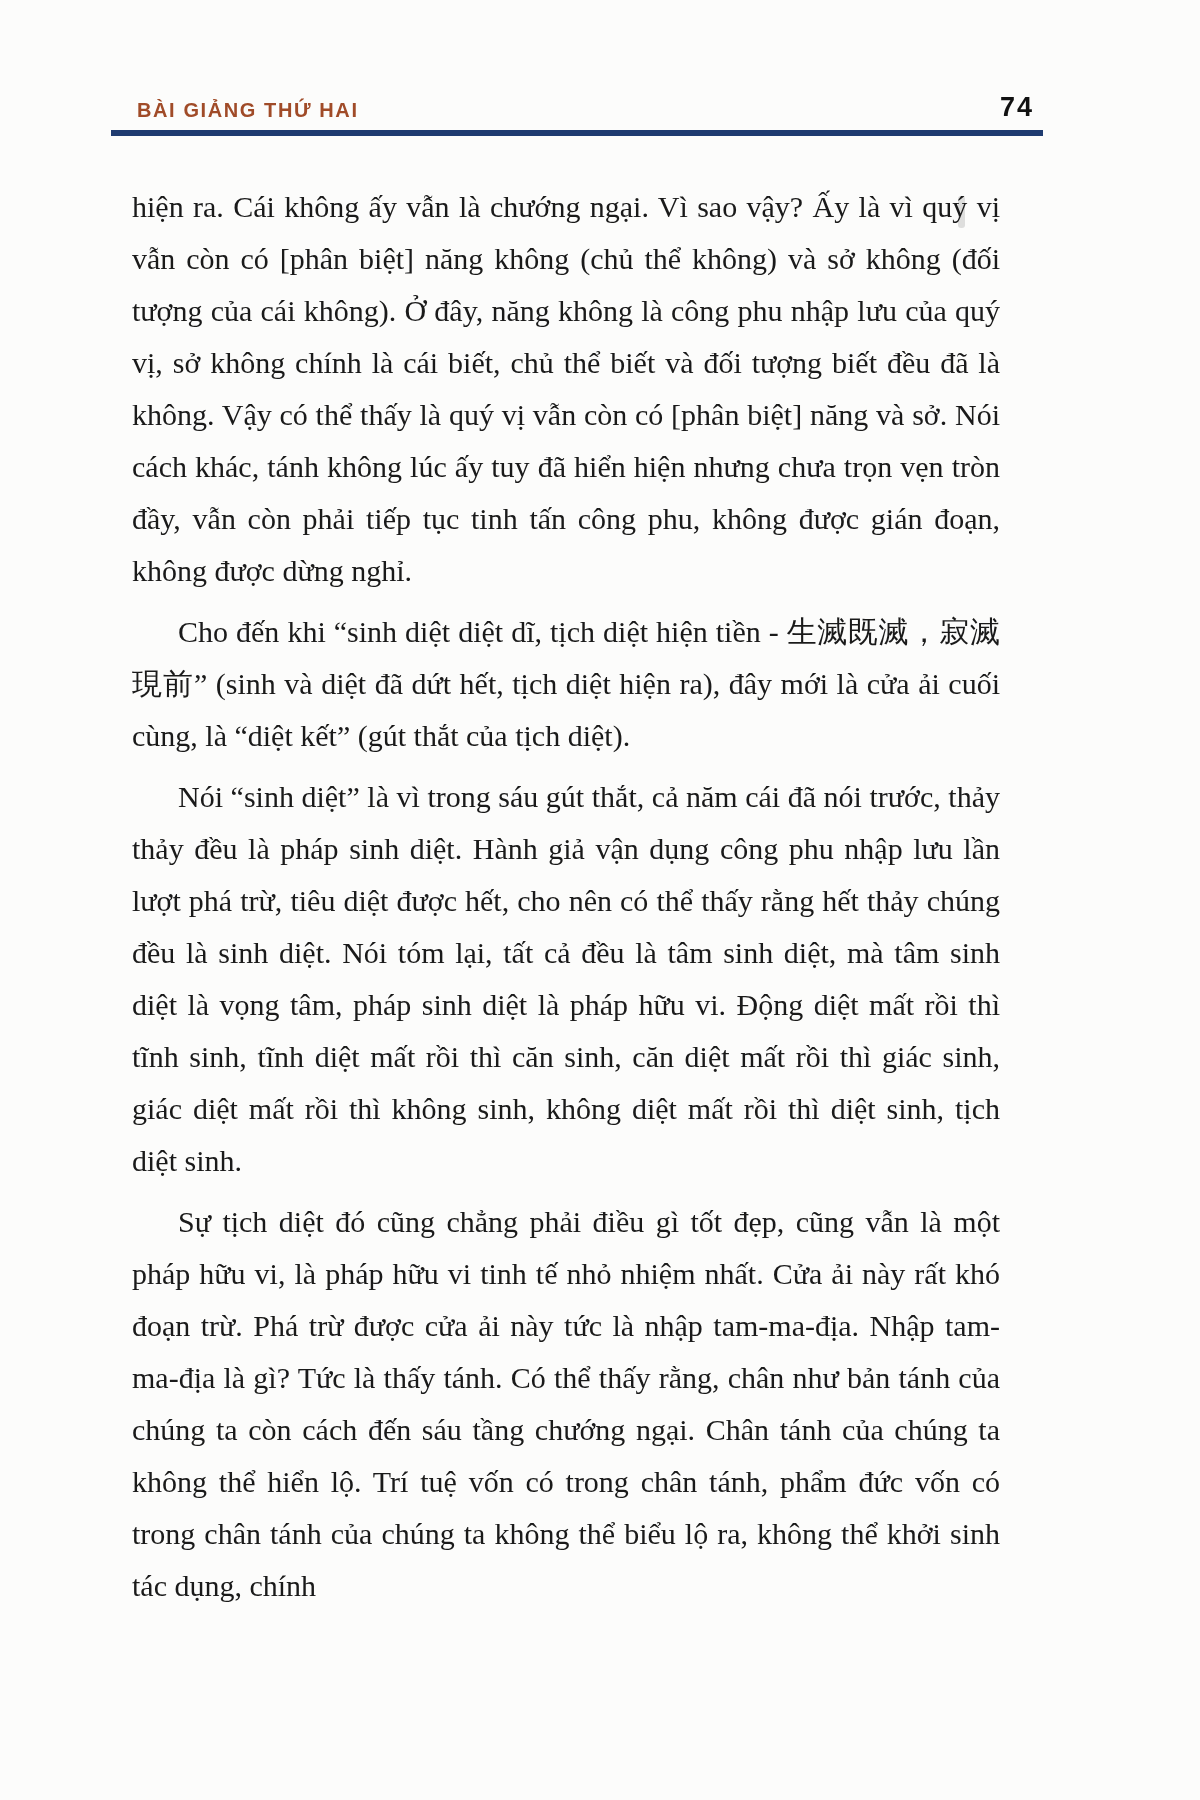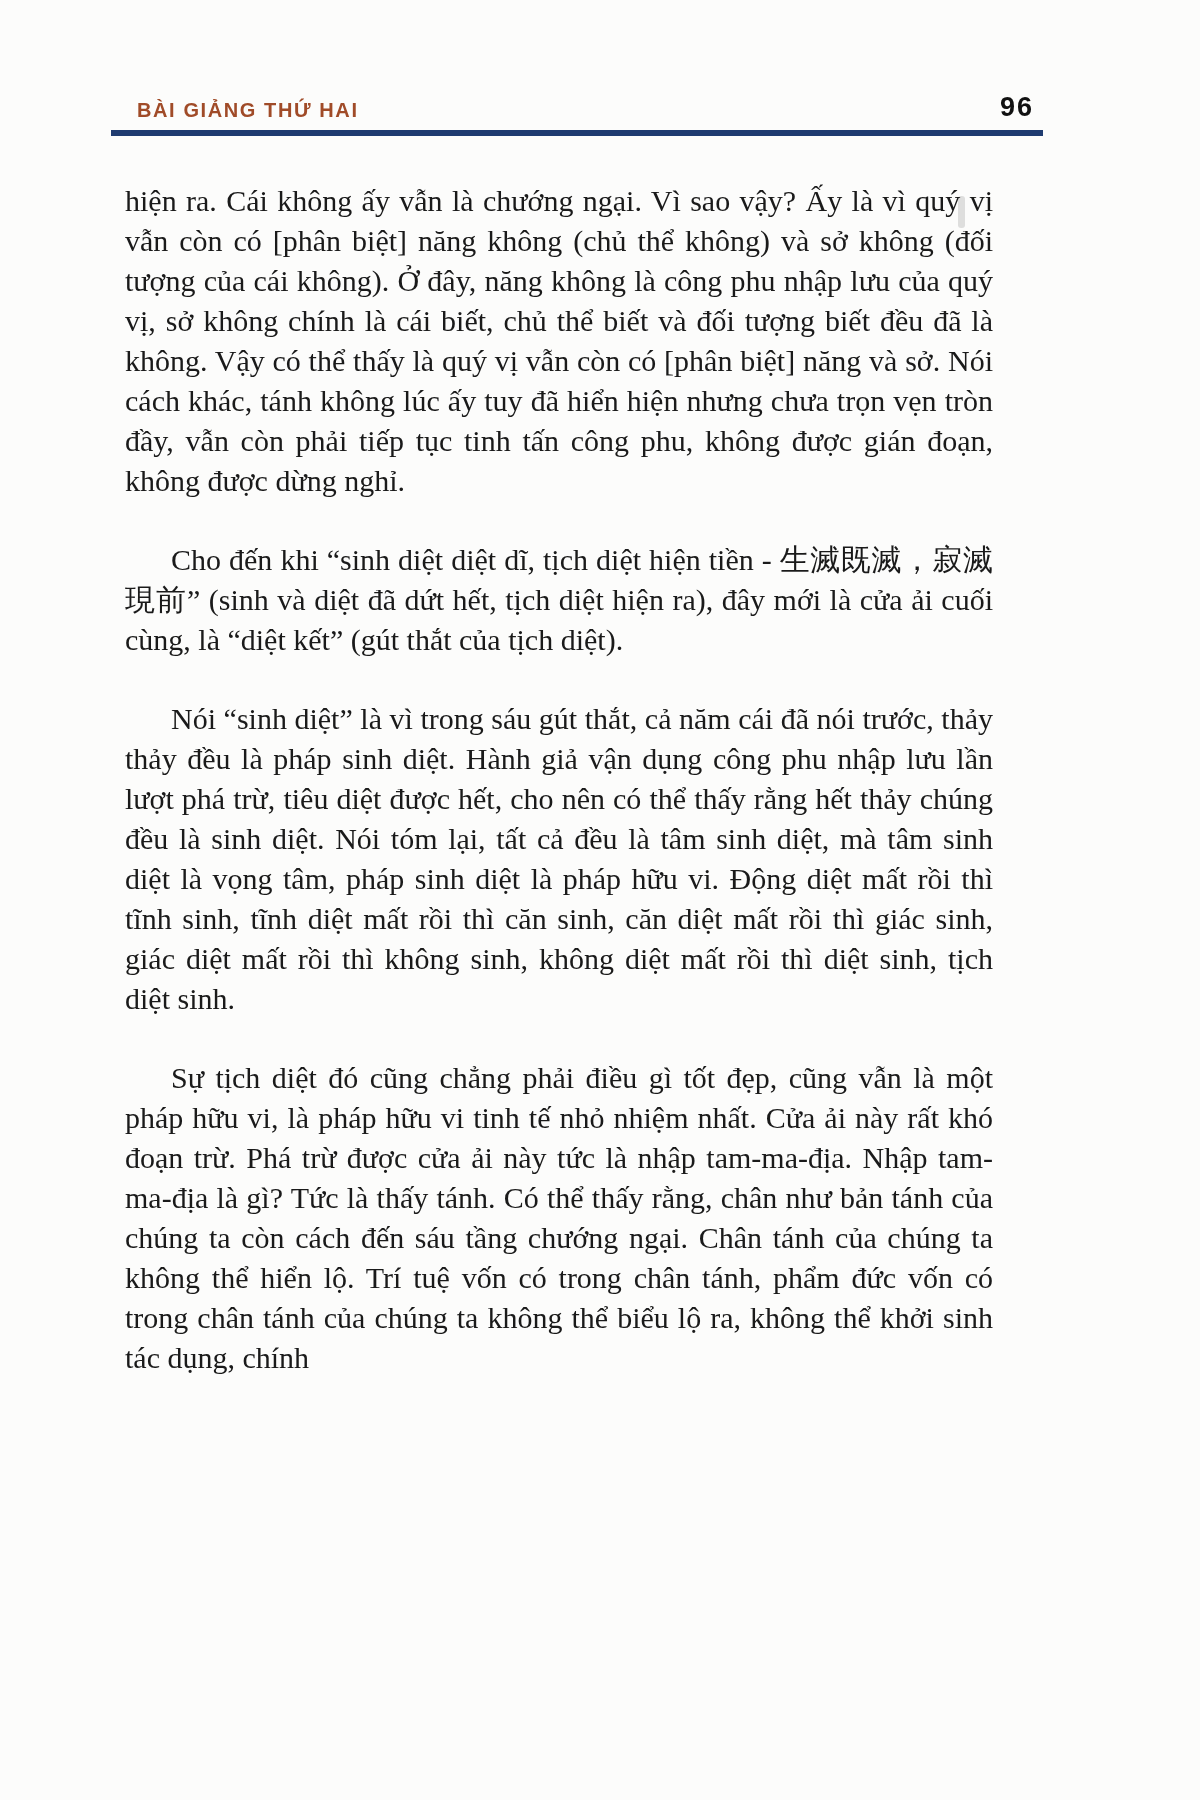--- a/index.html
+++ b/index.html
@@ -47,34 +47,34 @@
     position: absolute;
     left: 111px;
     top: 130px;
     width: 932px;
     height: 6px;
     background: #1f3b70;
   }
   
   .text-block {
     position: absolute;
-    left: 125px;
+    left: 132px;
     top: 181px;
     width: 868px;
     font-size: 30px;
-    line-height: 40px;
+    line-height: 52px;
     color: #1a1a1a;
   }
   .text-block p {
     margin: 0;
     text-align: justify;
     text-justify: inter-word;
   }
   .text-block p + p {
-    margin-top: 39px;
+    margin-top: 9px;
   }
   .text-block p.indented {
     text-indent: 46px;
   }
   
   .scan-artifact {
     position: absolute;
     left: 958px;
     top: 196px;
     width: 7px;
@@ -83,21 +83,21 @@
     border-radius: 3px;
   }
 </style>
 </head>
 <body>
 
 <div class="page">
 
   <div class="running-header">
     <span class="header-title">BÀI GIẢNG THỨ HAI</span>
-    <span class="page-number">96</span>
+    <span class="page-number">74</span>
     <div class="header-rule"></div>
   </div>
 
   <div class="scan-artifact"></div>
 
   <div class="text-block">
     <p>hiện ra. Cái không ấy vẫn là chướng ngại. Vì sao vậy? Ấy là vì quý vị vẫn còn có [phân biệt] năng không (chủ thể không) và sở không (đối tượng của cái không). Ở đây, năng không là công phu nhập lưu của quý vị, sở không chính là cái biết, chủ thể biết và đối tượng biết đều đã là không. Vậy có thể thấy là quý vị vẫn còn có [phân biệt] năng và sở. Nói cách khác, tánh không lúc ấy tuy đã hiển hiện nhưng chưa trọn vẹn tròn đầy, vẫn còn phải tiếp tục tinh tấn công phu, không được gián đoạn, không được dừng nghỉ.</p>
     <p class="indented">Cho đến khi “sinh diệt diệt dĩ, tịch diệt hiện tiền - 生滅既滅，寂滅現前” (sinh và diệt đã dứt hết, tịch diệt hiện ra), đây mới là cửa ải cuối cùng, là “diệt kết” (gút thắt của tịch diệt).</p>
     <p class="indented">Nói “sinh diệt” là vì trong sáu gút thắt, cả năm cái đã nói trước, thảy thảy đều là pháp sinh diệt. Hành giả vận dụng công phu nhập lưu lần lượt phá trừ, tiêu diệt được hết, cho nên có thể thấy rằng hết thảy chúng đều là sinh diệt. Nói tóm lại, tất cả đều là tâm sinh diệt, mà tâm sinh diệt là vọng tâm, pháp sinh diệt là pháp hữu vi. Động diệt mất rồi thì tĩnh sinh, tĩnh diệt mất rồi thì căn sinh, căn diệt mất rồi thì giác sinh, giác diệt mất rồi thì không sinh, không diệt mất rồi thì diệt sinh, tịch diệt sinh.</p>
     <p class="indented">Sự tịch diệt đó cũng chẳng phải điều gì tốt đẹp, cũng vẫn là một pháp hữu vi, là pháp hữu vi tinh tế nhỏ nhiệm nhất. Cửa ải này rất khó đoạn trừ. Phá trừ được cửa ải này tức là nhập tam-ma-địa. Nhập tam-ma-địa là gì? Tức là thấy tánh. Có thể thấy rằng, chân như bản tánh của chúng ta còn cách đến sáu tầng chướng ngại. Chân tánh của chúng ta không thể hiển lộ. Trí tuệ vốn có trong chân tánh, phẩm đức vốn có trong chân tánh của chúng ta không thể biểu lộ ra, không thể khởi sinh tác dụng, chính</p>

